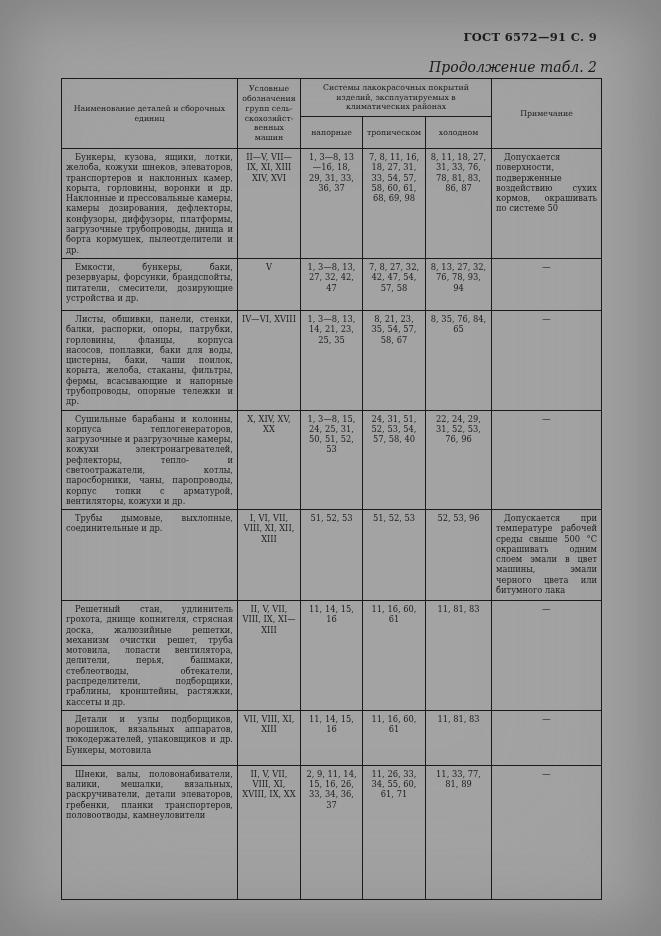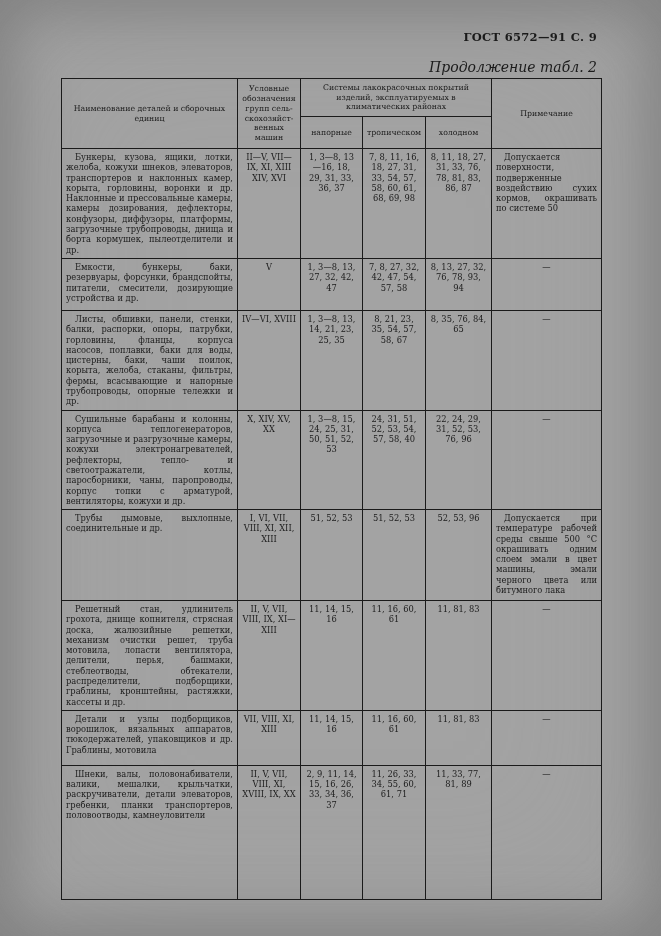--- a/index.html
+++ b/index.html
@@ -119,29 +119,29 @@
       </tr>
       <tr style="height:93px">
         <td class="name">Решетный стан, удлинитель грохота, днище копнителя, стрясная доска, жалюзийные решетки, механизм очистки решет, труба мотовила, лопасти вентилятора, делители, перья, башмаки, стеблеотводы, обтекатели, распределители, подборщики, граблины, кронштейны, растяжки, кассеты и др.</td>
         <td class="grp">II, V, VII, VIII, IX, XI—XIII</td>
         <td class="num">11, 14, 15, 16</td>
         <td class="num">11, 16, 60, 61</td>
         <td class="num">11, 81, 83</td>
         <td class="note dash">—</td>
       </tr>
       <tr style="height:55px">
-        <td class="name">Детали и узлы подборщиков, ворошилок, вязальных аппаратов, тюкодержателей, упаковщиков и др. Граблины, мотовила</td>
+        <td class="name">Детали и узлы подборщиков, ворошилок, вязальных аппаратов, тюкодержателей, упаковщиков и др. Бункеры, мотовила</td>
         <td class="grp">VII, VIII, XI, XIII</td>
         <td class="num">11, 14, 15, 16</td>
         <td class="num">11, 16, 60, 61</td>
         <td class="num">11, 81, 83</td>
         <td class="note dash">—</td>
       </tr>
       <tr style="height:134px">
-        <td class="name">Шнеки, валы, половонабиватели, валики, мешалки, крыльчатки, раскручиватели, детали элеваторов, гребенки, планки транспортеров, половоотводы, камнеуловители</td>
+        <td class="name">Шнеки, валы, половонабиватели, валики, мешалки, вязальных, раскручиватели, детали элеваторов, гребенки, планки транспортеров, половоотводы, камнеуловители</td>
         <td class="grp">II, V, VII, VIII, XI, XVIII, IX, XX</td>
         <td class="num">2, 9, 11, 14, 15, 16, 26, 33, 34, 36, 37</td>
         <td class="num">11, 26, 33, 34, 55, 60, 61, 71</td>
         <td class="num">11, 33, 77, 81, 89</td>
         <td class="note dash">—</td>
       </tr>
     </tbody>
   </table>
 
 </div>

